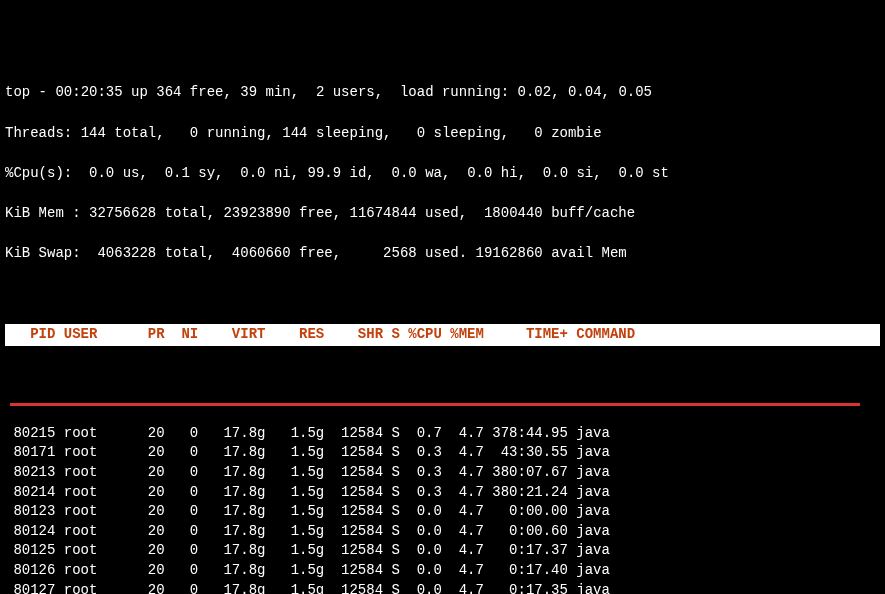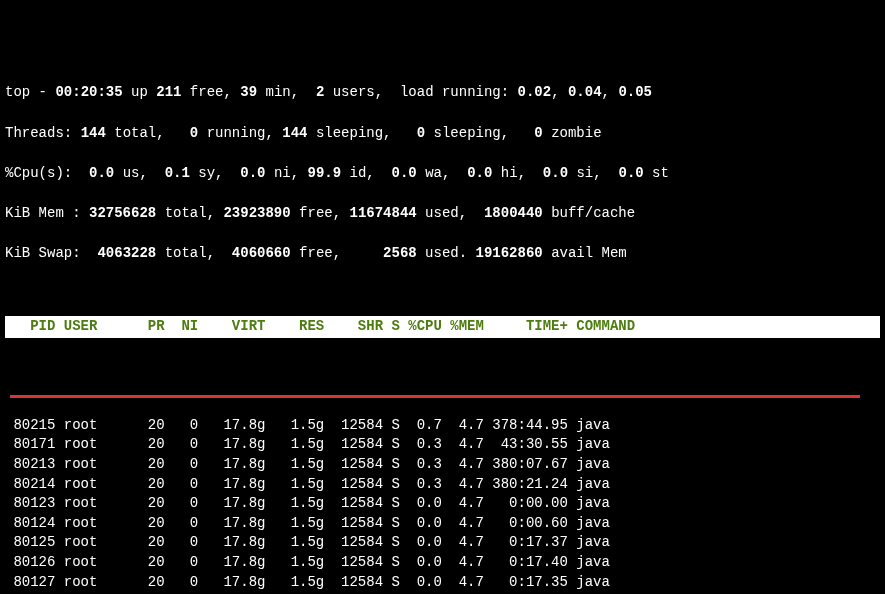--- a/index.html
+++ b/index.html
@@ -11,30 +11,30 @@
       background: #000;
       color: #fff;
       font-family: 'Courier New', Consolas, monospace;
       font-size: 14px;
       line-height: 1.4;
       padding: 5px;
       width: 885px;
       white-space: pre;
     }
     .bold {
-      font-weight: bold;
+      font-weight: normal;
     }
     .header-line {
       margin-bottom: 1px;
     }
     .table-header {
       background: #fff;
-      color: #4d7c0f;
+      color: #c2410c;
       font-weight: bold;
-      margin-top: 12px;
+      margin-top: 20px;
       padding: 1px 0;
     }
     .highlight-container {
       position: relative;
     }
     .highlight-bar {
       position: absolute;
       background: rgba(255,60,60,0.85);
       height: 3px;
       top: 18px;
@@ -44,21 +44,21 @@
     }
     .row {
       position: relative;
     }
   </style>
 </head>
 <body>
 
 
 
-<div class="header-line"><span>top - </span><span class="bold">00:20:35</span><span> up </span><span class="bold">211</span><span> free, </span><span class="bold">39</span><span> min,  </span><span class="bold">2</span><span> users,  load running: </span><span class="bold">0.02</span><span>, </span><span class="bold">0.04</span><span>, </span><span class="bold">0.05</span></div>
+<div class="header-line"><span>top - </span><span class="bold">00:20:35</span><span> up </span><span class="bold">364</span><span> free, </span><span class="bold">39</span><span> min,  </span><span class="bold">2</span><span> users,  load running: </span><span class="bold">0.02</span><span>, </span><span class="bold">0.04</span><span>, </span><span class="bold">0.05</span></div>
 <div class="header-line"><span>Threads: </span><span class="bold">144</span><span> total,   </span><span class="bold">0</span><span> running, </span><span class="bold">144</span><span> sleeping,   </span><span class="bold">0</span><span> sleeping,   </span><span class="bold">0</span><span> zombie</span></div>
 <div class="header-line"><span>%Cpu(s):  </span><span class="bold">0.0</span><span> us,  </span><span class="bold">0.1</span><span> sy,  </span><span class="bold">0.0</span><span> ni, </span><span class="bold">99.9</span><span> id,  </span><span class="bold">0.0</span><span> wa,  </span><span class="bold">0.0</span><span> hi,  </span><span class="bold">0.0</span><span> si,  </span><span class="bold">0.0</span><span> st</span></div>
 <div class="header-line"><span>KiB Mem : </span><span class="bold">32756628</span><span> total, </span><span class="bold">23923890</span><span> free, </span><span class="bold">11674844</span><span> used,  </span><span class="bold">1800440</span><span> buff/cache</span></div>
 <div class="header-line"><span>KiB Swap:  </span><span class="bold">4063228</span><span> total,  </span><span class="bold">4060660</span><span> free,     </span><span class="bold">2568</span><span> used. </span><span class="bold">19162860</span><span> avail Mem </span></div>
 
 <div class="table-header">   PID USER      PR  NI    VIRT    RES    SHR S %CPU %MEM     TIME+ COMMAND    </div>
 
 <div id="process-rows" class="highlight-container">
   <div class="highlight-bar"></div>
 <div class="row"> 80215 root      20   0   17.8g   1.5g  12584 S  0.7  4.7 378:44.95 java</div><div class="row"> 80171 root      20   0   17.8g   1.5g  12584 S  0.3  4.7  43:30.55 java</div><div class="row"> 80213 root      20   0   17.8g   1.5g  12584 S  0.3  4.7 380:07.67 java</div><div class="row"> 80214 root      20   0   17.8g   1.5g  12584 S  0.3  4.7 380:21.24 java</div><div class="row"> 80123 root      20   0   17.8g   1.5g  12584 S  0.0  4.7   0:00.00 java</div><div class="row"> 80124 root      20   0   17.8g   1.5g  12584 S  0.0  4.7   0:00.60 java</div><div class="row"> 80125 root      20   0   17.8g   1.5g  12584 S  0.0  4.7   0:17.37 java</div><div class="row"> 80126 root      20   0   17.8g   1.5g  12584 S  0.0  4.7   0:17.40 java</div><div class="row"> 80127 root      20   0   17.8g   1.5g  12584 S  0.0  4.7   0:17.35 java</div><div class="row"> 80128 root      20   0   17.8g   1.5g  12584 S  0.0  4.7   0:17.40 java</div></div>

